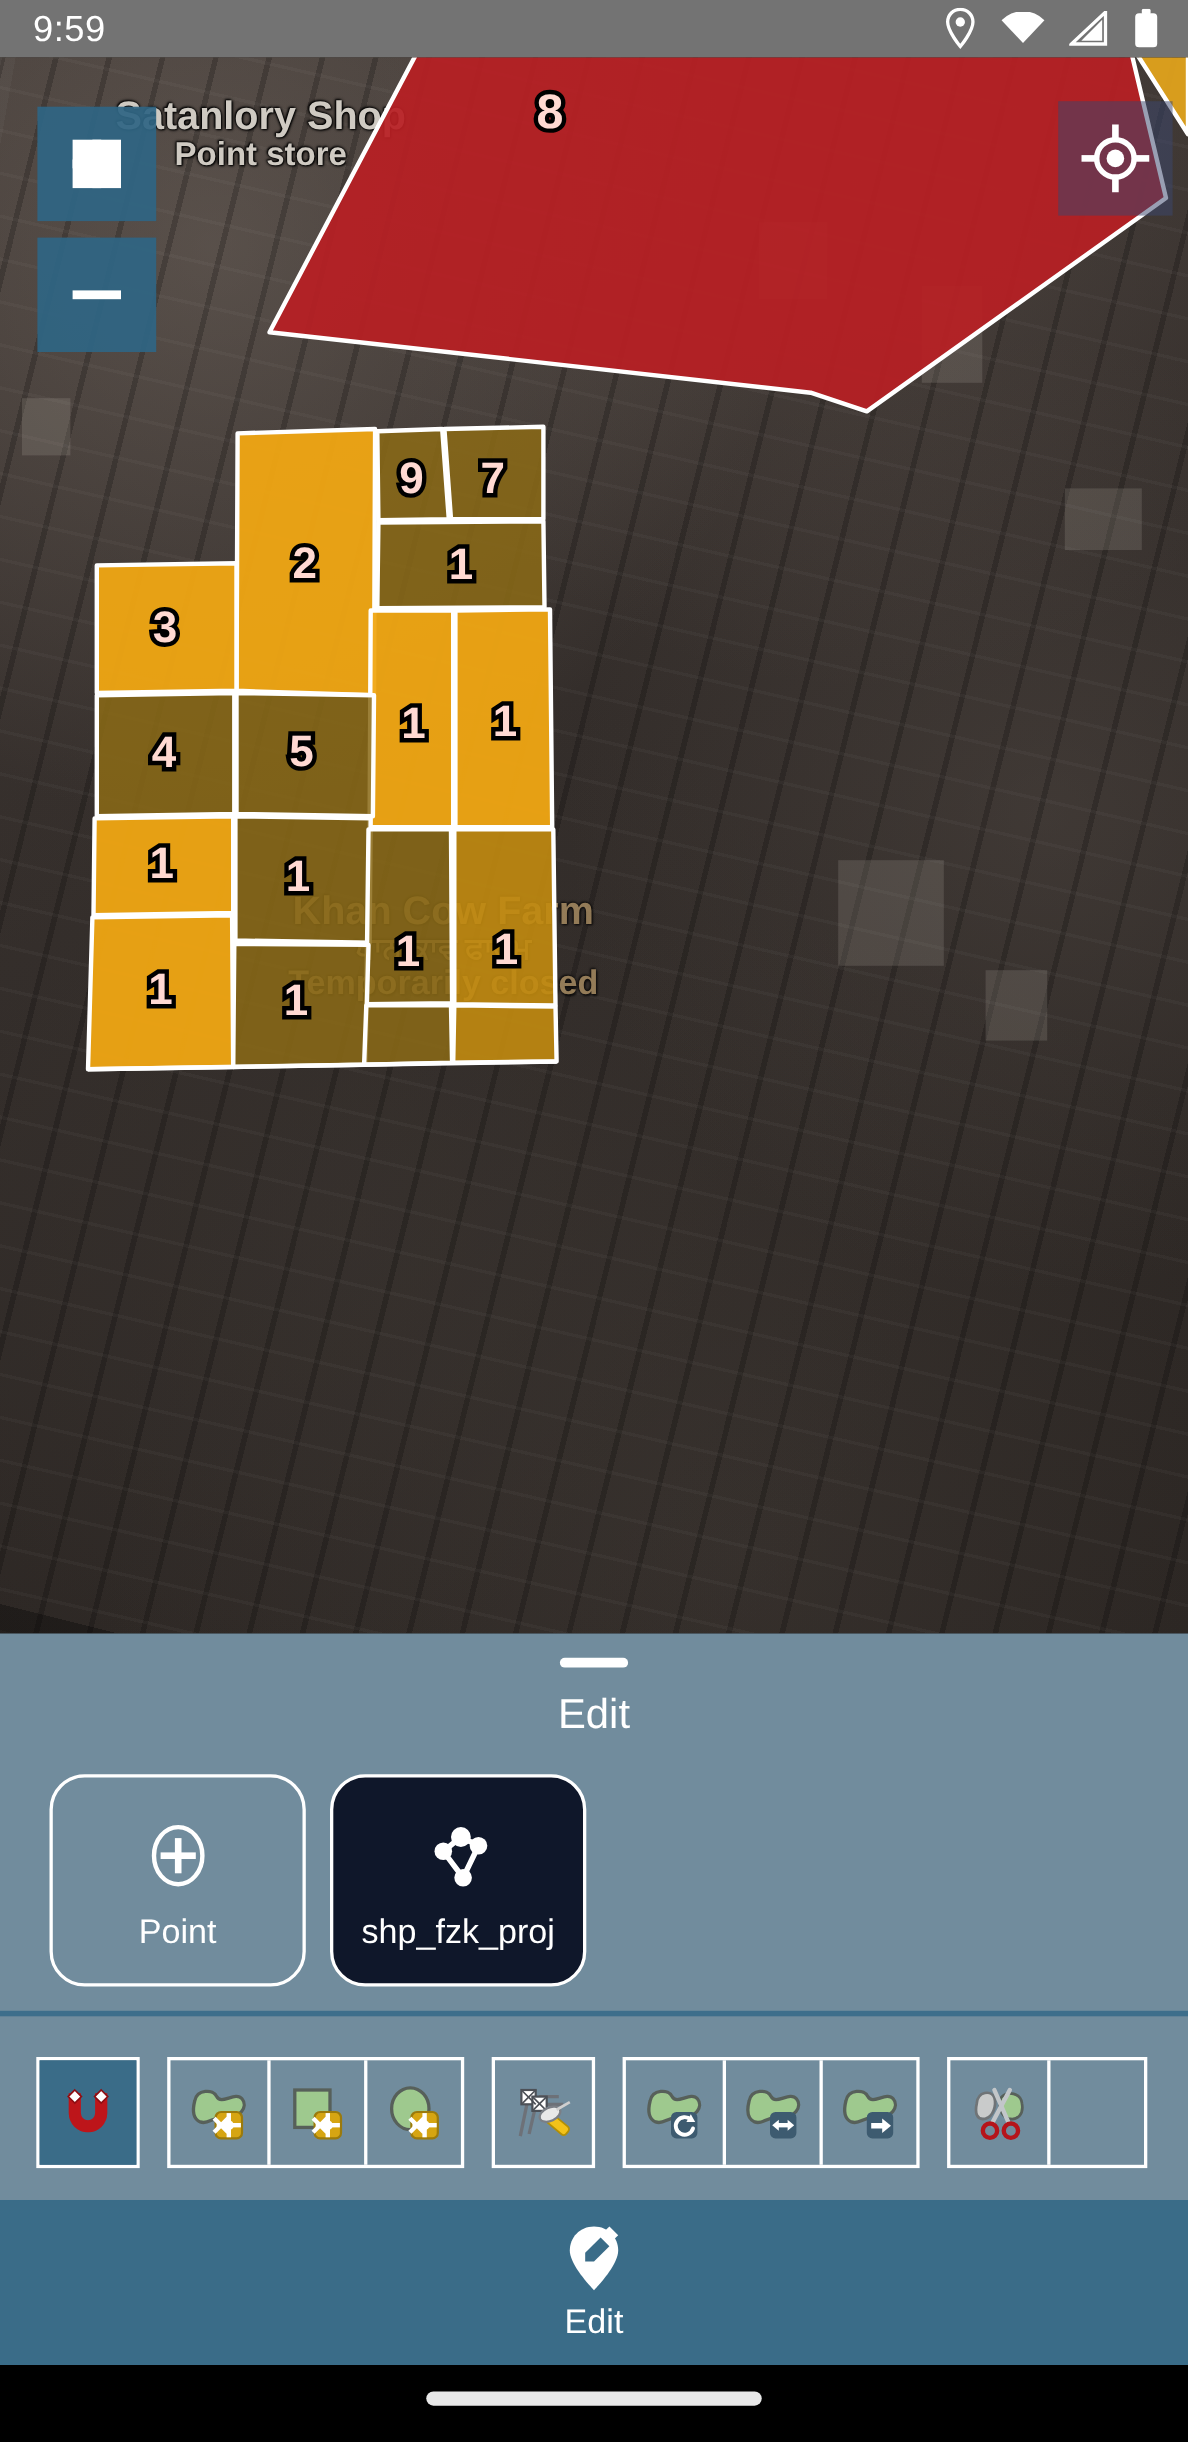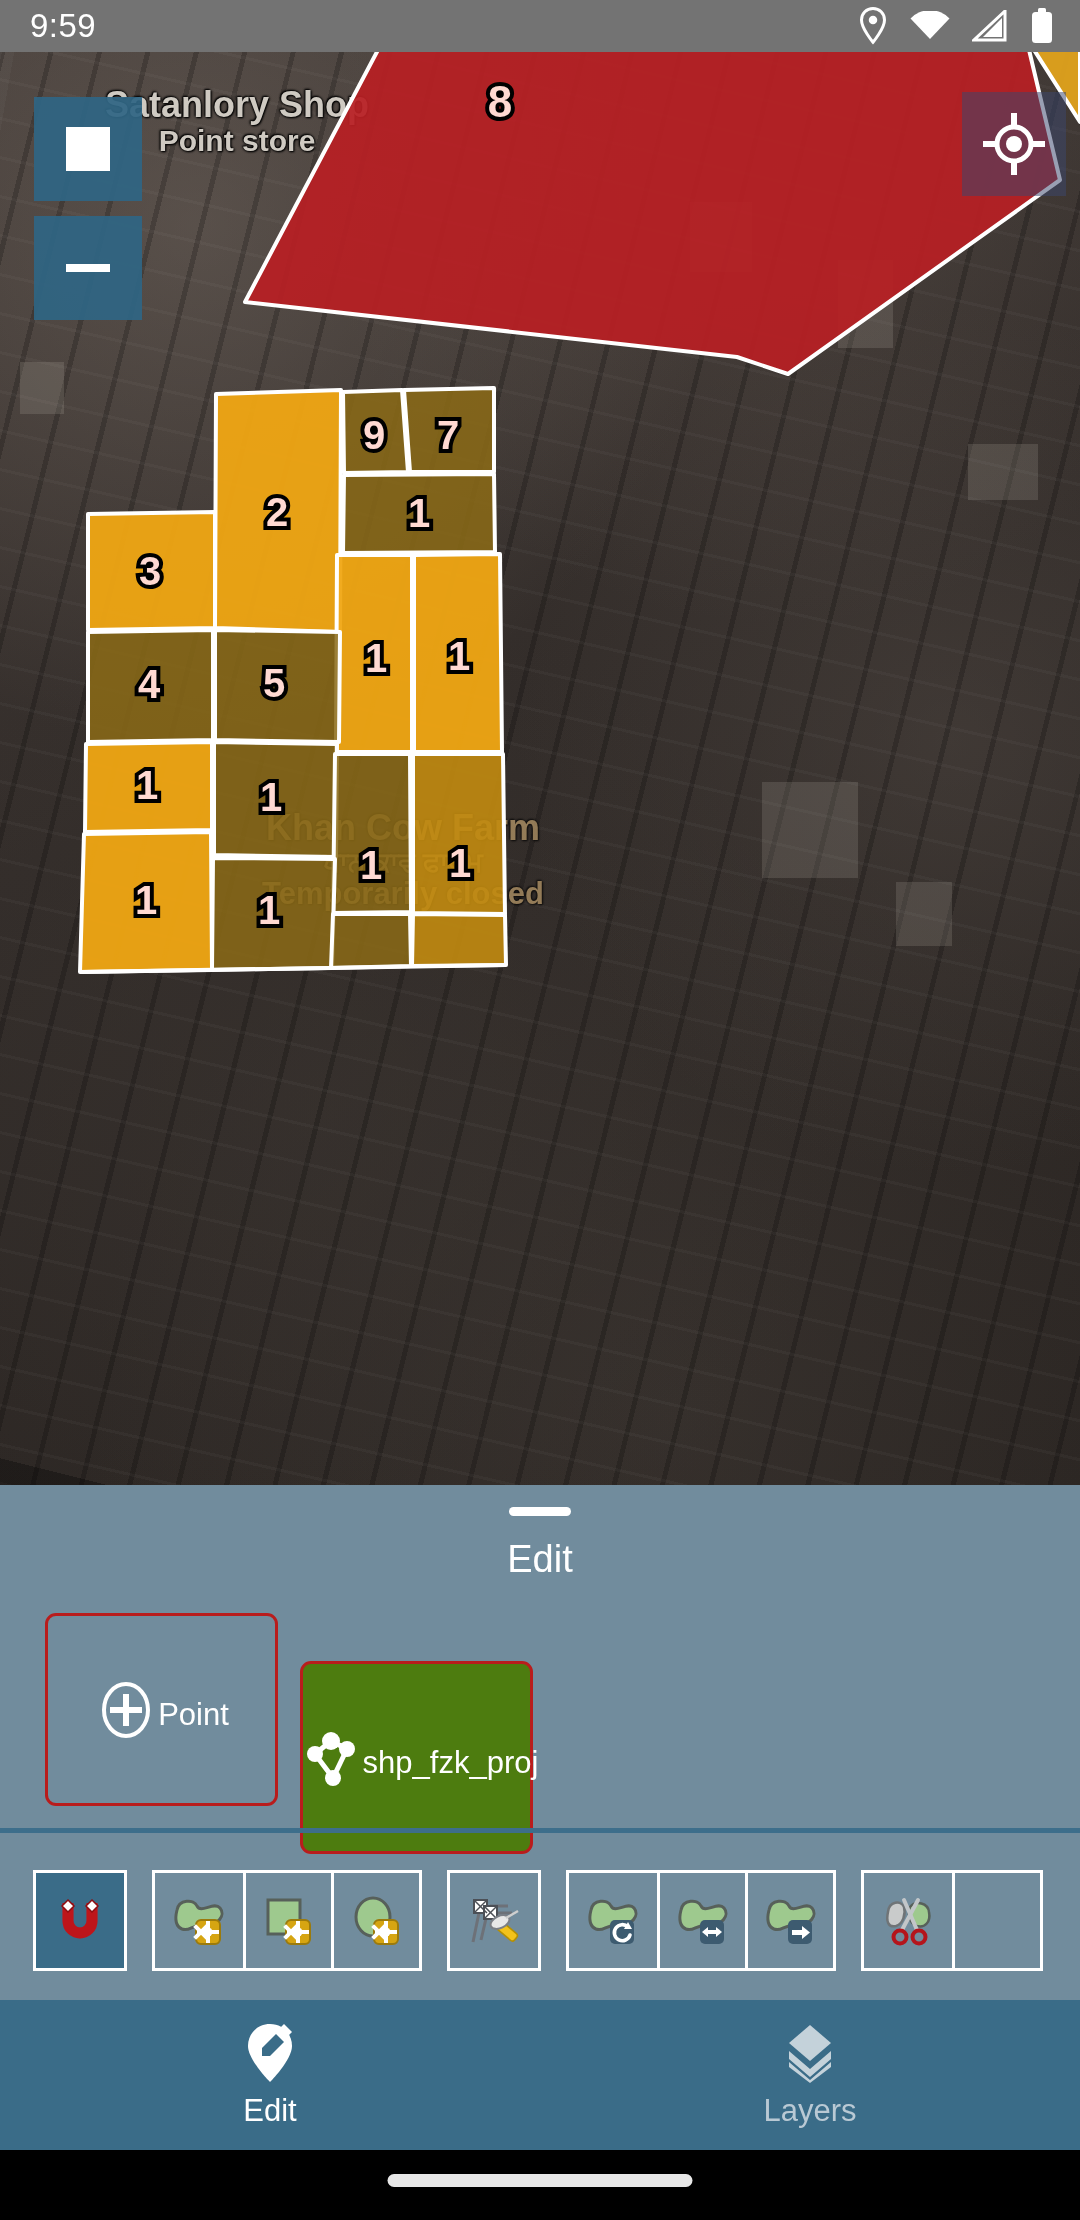--- a/index.html
+++ b/index.html
@@ -64,24 +64,24 @@
           z-index:20;cursor:pointer;}
 
   
   .sheet{position:absolute;left:0;top:1485px;width:1080px;height:515px;background:#718c9d;
          z-index:40;}
   .grabber{width:62px;height:9px;border-radius:5px;background:#ffffff;
            margin:22px auto 0 auto;}
   .sheet-title{text-align:center;color:#ffffff;font-size:38px;margin-top:22px;font-weight:400;}
 
   .cards{display:flex;gap:22px;padding:0 45px;margin-top:32px;align-items:stretch;}
-  .card{flex:0 0 auto;width:233px;height:193px;border:3px solid #b91c1c;border-radius:11px;
-        display:flex;flex-direction:row;align-items:center;justify-content:center;
+  .card{flex:0 0 auto;width:233px;height:193px;border:3px solid #ffffff;border-radius:32px;
+        display:flex;flex-direction:column;align-items:center;justify-content:center;
         cursor:pointer;box-sizing:border-box;}
-  .card.active{background:#4d7c0f;margin-top:48px;}
+  .card.active{background:#0f172a;}
   .card-ico{height:82px;display:flex;align-items:center;justify-content:center;}
   .card-lbl{color:#ffffff;font-size:31px;margin-top:10px;}
 
   .sheet-divider{position:absolute;left:0;top:343px;width:1080px;height:5px;background:#3d6e8b;}
 
   .tools{position:absolute;left:0;top:375px;width:1080px;height:120px;
          display:flex;align-items:center;padding-left:33px;box-sizing:border-box;}
   .tgroup{display:flex;border:3px solid #ffffff;margin-right:25px;box-sizing:border-box;}
   .tbtn{width:88px;height:95px;display:flex;align-items:center;justify-content:center;
         box-sizing:border-box;cursor:pointer;position:relative;}
@@ -381,28 +381,20 @@
 
     <div class="navitem on">
       <svg width="56" height="62" viewBox="0 0 56 62">
         <path d="M28 2 C15 2 6 12 6 24 C6 38 28 60 28 60 C28 60 50 38 50 24 C50 12 41 2 28 2 Z" fill="#fff"></path>
         <path d="M20 34 L20 26 L34 12 L42 20 L28 34 Z" fill="#3a6c88"></path>
         <path d="M38 6 L46 14 L50 10 L42 2 Z" fill="#fff"></path>
       </svg>
       <div class="nlbl">Edit</div>
     </div>
 
-    <div class="navitem off">
-      <svg width="62" height="62" viewBox="0 0 62 62">
-        <polygon points="31,3 52,21 31,39 10,21" fill="#c4d2da"></polygon>
-        <polygon points="10,29 31,47 52,29 52,37 31,55 10,37" fill="#c4d2da"></polygon>
-        <polygon points="10,40 31,58 52,40 52,45 31,61 10,45" fill="#c4d2da"></polygon>
-      </svg>
-      <div class="nlbl">Layers</div>
-    </div>
 
   </div>
 
   <div class="gesture">
     <div class="gbar"></div>
   </div>
 
 </div>
 
 </body></html>

